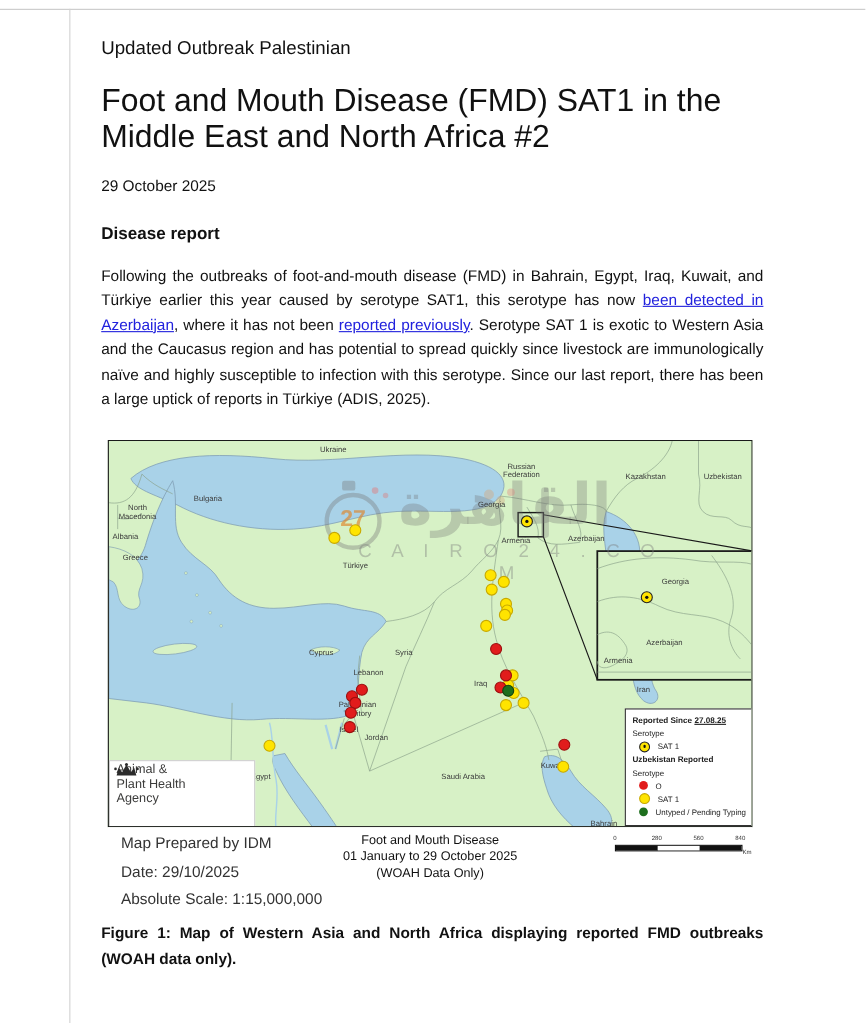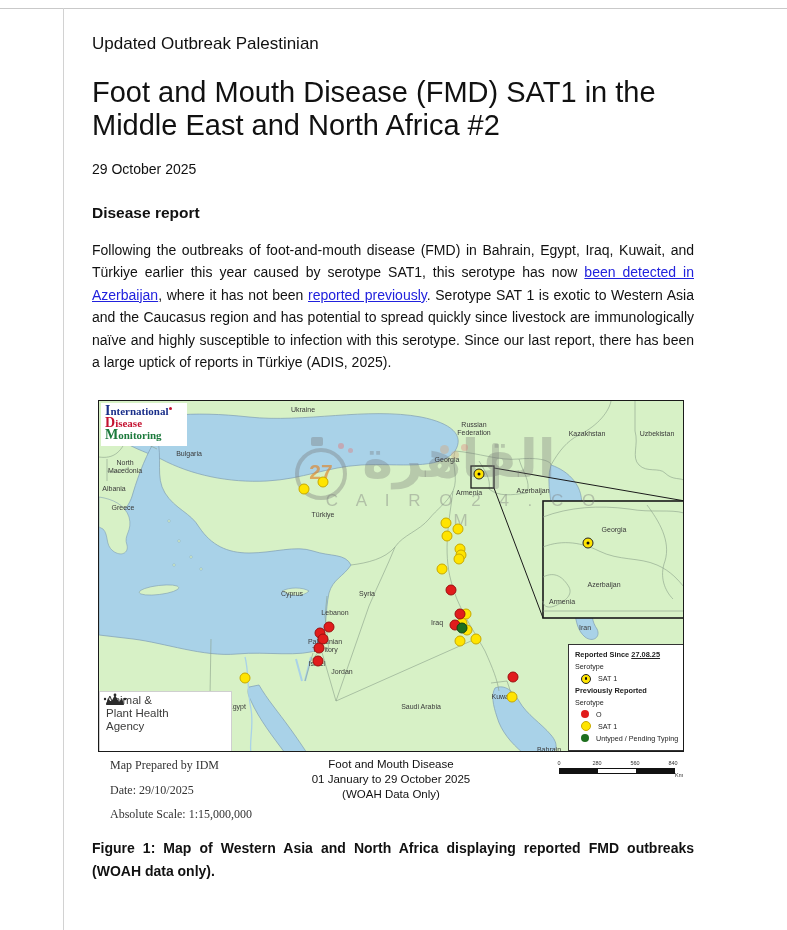--- a/index.html
+++ b/index.html
@@ -68,21 +68,21 @@
   .lg-sym{width:8px;height:8px;border-radius:50%;margin:0 7px 0 6px;flex:0 0 auto;position:relative;}
   .lg-sym.rs{background:#ffe400;border:1px solid #222;}
   .lg-sym.rs::after{content:"";position:absolute;left:50%;top:50%;width:2.6px;height:2.6px;
                     margin:-1.3px 0 0 -1.3px;background:#111;border-radius:50%;}
   .lg-sym.red{background:#e11c1c;}
   .lg-sym.yellow{background:#ffe400;border:0.5px solid #c8a900;}
   .lg-sym.green{background:#1e6f1e;}
 
   
   .fig-footer{position:absolute;left:0;top:352px;width:586px;height:63px;background:#fff;}
-  .ff-left{position:absolute;left:12px;top:6px;font-size:12px;color:#333;font-family:Liberation Serif, serif;}
+  .ff-left{position:absolute;left:12px;top:6px;font-size:14px;color:#333;}
   .ff-left div{margin-bottom:9.5px;}
   .ff-center{position:absolute;left:50%;top:5px;transform:translateX(-50%);text-align:center;
              font-size:11.5px;line-height:15px;color:#111;white-space:nowrap;}
   .scalebar{position:absolute;left:461px;top:8px;width:118px;height:22px;font-size:5.5px;color:#333;}
   .sb-ticks{position:relative;height:7px;}
   .sb-ticks span{position:absolute;transform:translateX(-50%);}
   .sb-bar{position:relative;margin-top:1px;width:114px;height:4px;border:1px solid #111;
           box-sizing:content-box;display:flex;}
   .sb-seg{height:100%;}
   .sb-unit{position:absolute;left:116px;top:12px;}
@@ -222,46 +222,41 @@
           <div class="dot dot-red" style="left: 356px; top: 224px;"></div>
           <div class="dot dot-red" style="left: 230px; top: 226px;"></div>
           <div class="dot dot-red" style="left: 221px; top: 232px;"></div>
           <div class="dot dot-red" style="left: 224px; top: 238px;"></div>
           <div class="dot dot-red" style="left: 220px; top: 247px;"></div>
           <div class="dot dot-red" style="left: 219px; top: 260px;"></div>
           <div class="dot dot-red" style="left: 414px; top: 276px;"></div>
           <div class="dot dot-green" style="left: 363px; top: 227px;"></div>
         </div>
 
-      <div class="idm-box">
-        <div class="idm-l1"><span class="cap">I</span><span>nternational</span><span class="idm-dot"></span></div>
-        <div class="idm-l2"><span class="cap">D</span>isease</div>
-        <div class="idm-l3"><span class="cap">M</span>onitoring</div>
-      </div>
 
       <div class="apha-box">
         <svg class="crest" width="26" height="14" viewBox="0 0 26 14">
           <path d="M4,12 L6,5 L9,9 L13,2 L17,9 L20,5 L22,12 Z" fill="#2b2b2b"></path>
           <circle cx="13" cy="2" r="1.4" fill="#2b2b2b"></circle>
           <circle cx="3" cy="6" r="1.2" fill="#2b2b2b"></circle>
           <circle cx="23" cy="6" r="1.2" fill="#2b2b2b"></circle>
         </svg>
         <div class="apha-text">Animal &amp;</div>
         <div class="apha-text">Plant Health</div>
         <div class="apha-text">Agency</div>
       </div>
 
       <div class="legend">
         <div class="lg-title"><span>Reported Since </span><u>27.08.25</u></div>
         <div class="lg-sub">Serotype</div>
         <div class="lg-item">
           <span class="lg-sym rs"></span>
           <span>SAT 1</span>
         </div>
-        <div class="lg-title">Previously Reported</div>
+        <div class="lg-title">Uzbekistan Reported</div>
         <div class="lg-sub">Serotype</div>
         <div class="lg-item">
           <span class="lg-sym red"></span>
           <span>O</span>
         </div>
         <div class="lg-item">
           <span class="lg-sym yellow"></span>
           <span>SAT 1</span>
         </div>
         <div class="lg-item">

